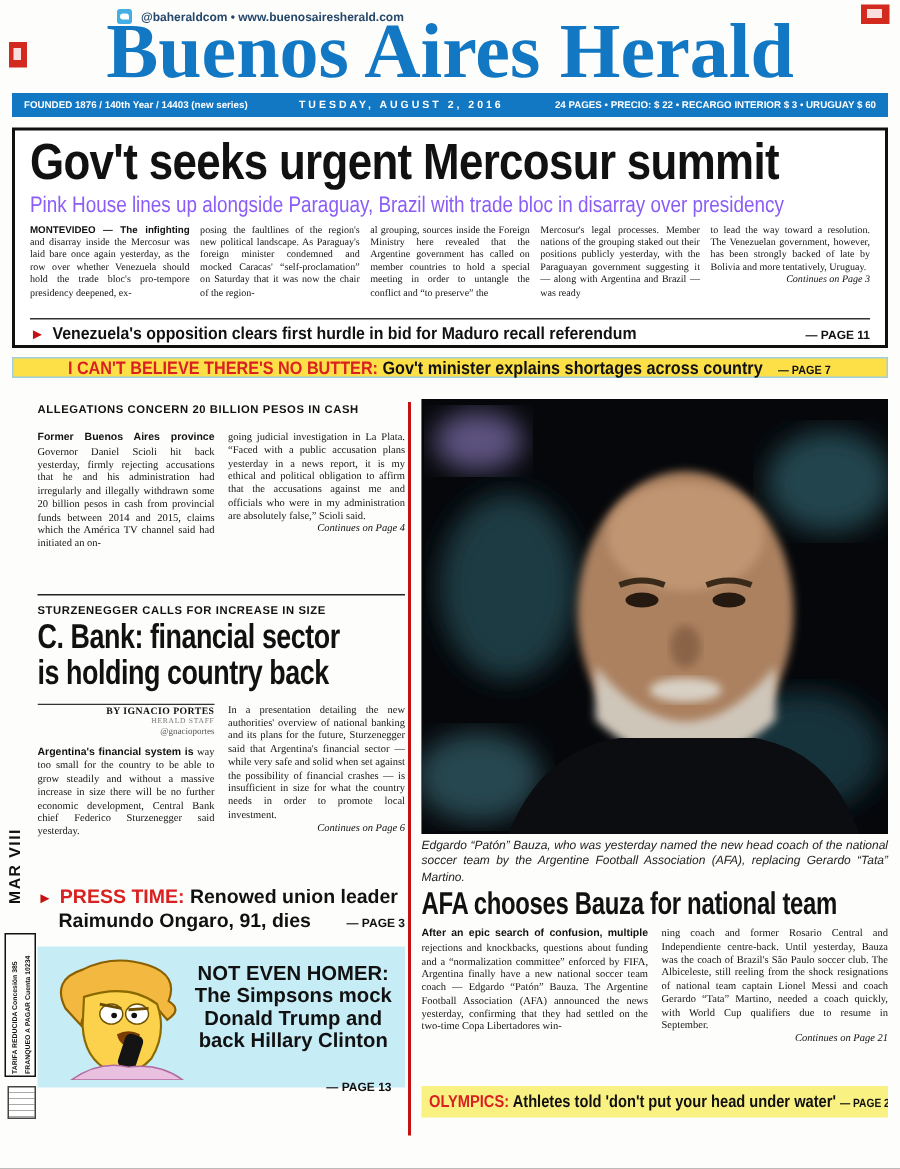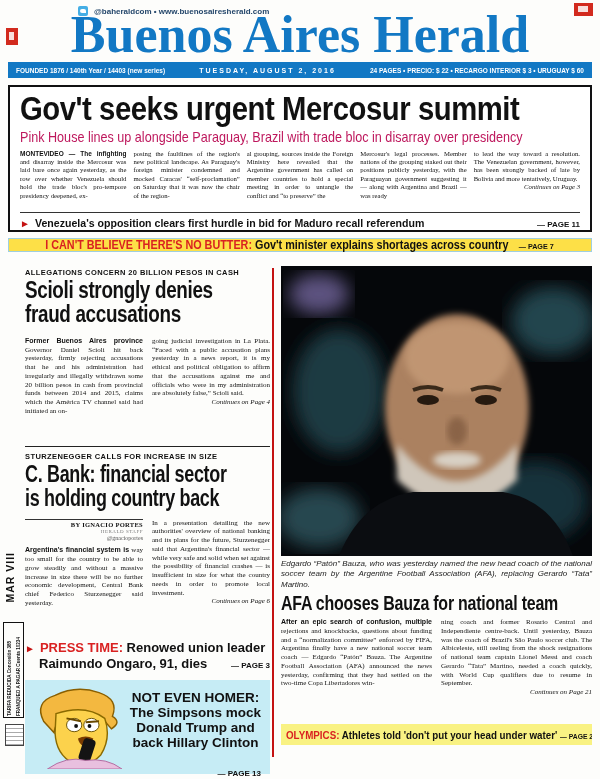--- a/index.html
+++ b/index.html
@@ -23,21 +23,21 @@
   .markR{position:absolute;right:7px;top:3px;width:19px;height:13px;background:#d22a1e;}
   .markR::after{content:"";position:absolute;left:4px;top:3px;width:10px;height:6px;background:#fff;opacity:.85;}
   
   .cline{display:inline-block;transform-origin:0 60%;white-space:nowrap;}
   .sx92{transform:scaleX(.92);} .sx86{transform:scaleX(.86);} .sx84{transform:scaleX(.84);}
   .sx82{transform:scaleX(.82);} .sx78{transform:scaleX(.78);} .sx76{transform:scaleX(.76);}
   
   .leadbox{position:absolute;top:85px;left:8px;right:8px;height:147px;border:2px solid #101010;
            padding:4px 10px;box-sizing:border-box;background:#fff;}
   .lead-hl{font-size:34px;font-weight:bold;letter-spacing:-.5px;line-height:1.02;}
-  .lead-sub{font-size:15px;color:#be185d;margin-top:2px;}
+  .lead-sub{font-size:15px;color:#8b5cf6;margin-top:2px;}
   .lead-cols{display:flex;gap:7px;margin-top:5px;height:58px;overflow:hidden;}
   .lcol{flex:1;font-family:"Liberation Serif",serif;font-size:6.7px;line-height:1.25;text-align:justify;}
   .lead-in{font-family:"Liberation Sans",sans-serif;font-weight:bold;font-size:6.5px;}
   .continues{display:block;font-style:italic;text-align:right;}
   .lead-teaser{border-top:1px solid #333;margin-top:4px;padding-top:4px;display:flex;align-items:baseline;
                font-weight:bold;font-size:11.5px;white-space:nowrap;}
   .arrow{color:#c41212;margin-right:5px;font-size:10px;}
   .pg{margin-left:auto;font-size:8px;font-weight:bold;padding-left:8px;}
   
   .butter{position:absolute;top:238px;left:8px;right:8px;height:14px;background:#fde047;
@@ -129,24 +129,20 @@
       <span>Gov't minister explains shortages across country</span>
       <span class="pg" style="font-size:8px;">— PAGE 7</span>
     </span>
   </div>
 
   <div class="redline"></div>
 
   <div class="leftcol">
 
     <div class="kicker">ALLEGATIONS CONCERN 20 BILLION PESOS IN CASH</div>
-    <div class="hl">
-      <div><span class="cline sx82">Scioli strongly denies</span></div>
-      <div><span class="cline sx82">fraud accusations</span></div>
-    </div>
     <div class="bodycols" style="margin-top:10px;height:102px;">
       <div class="bcol">
         <span class="lead-in" style="font-size:7px;">Former Buenos Aires province</span>
         <span>Governor Daniel Scioli hit back yesterday, firmly rejecting accusations that he and his administration had irregularly and illegally withdrawn some 20 billion pesos in cash from provincial funds between 2014 and 2015, claims which the América TV channel said had initiated an on-</span>
       </div>
       <div class="bcol">
         <span>going judicial investigation in La Plata. “Faced with a public accusation plans yesterday in a news report, it is my ethical and political obligation to affirm that the accusations against me and officials who were in my administration are absolutely false,” Scioli said.</span>
         <span class="continues">Continues on Page 4</span>
       </div>
     </div>

